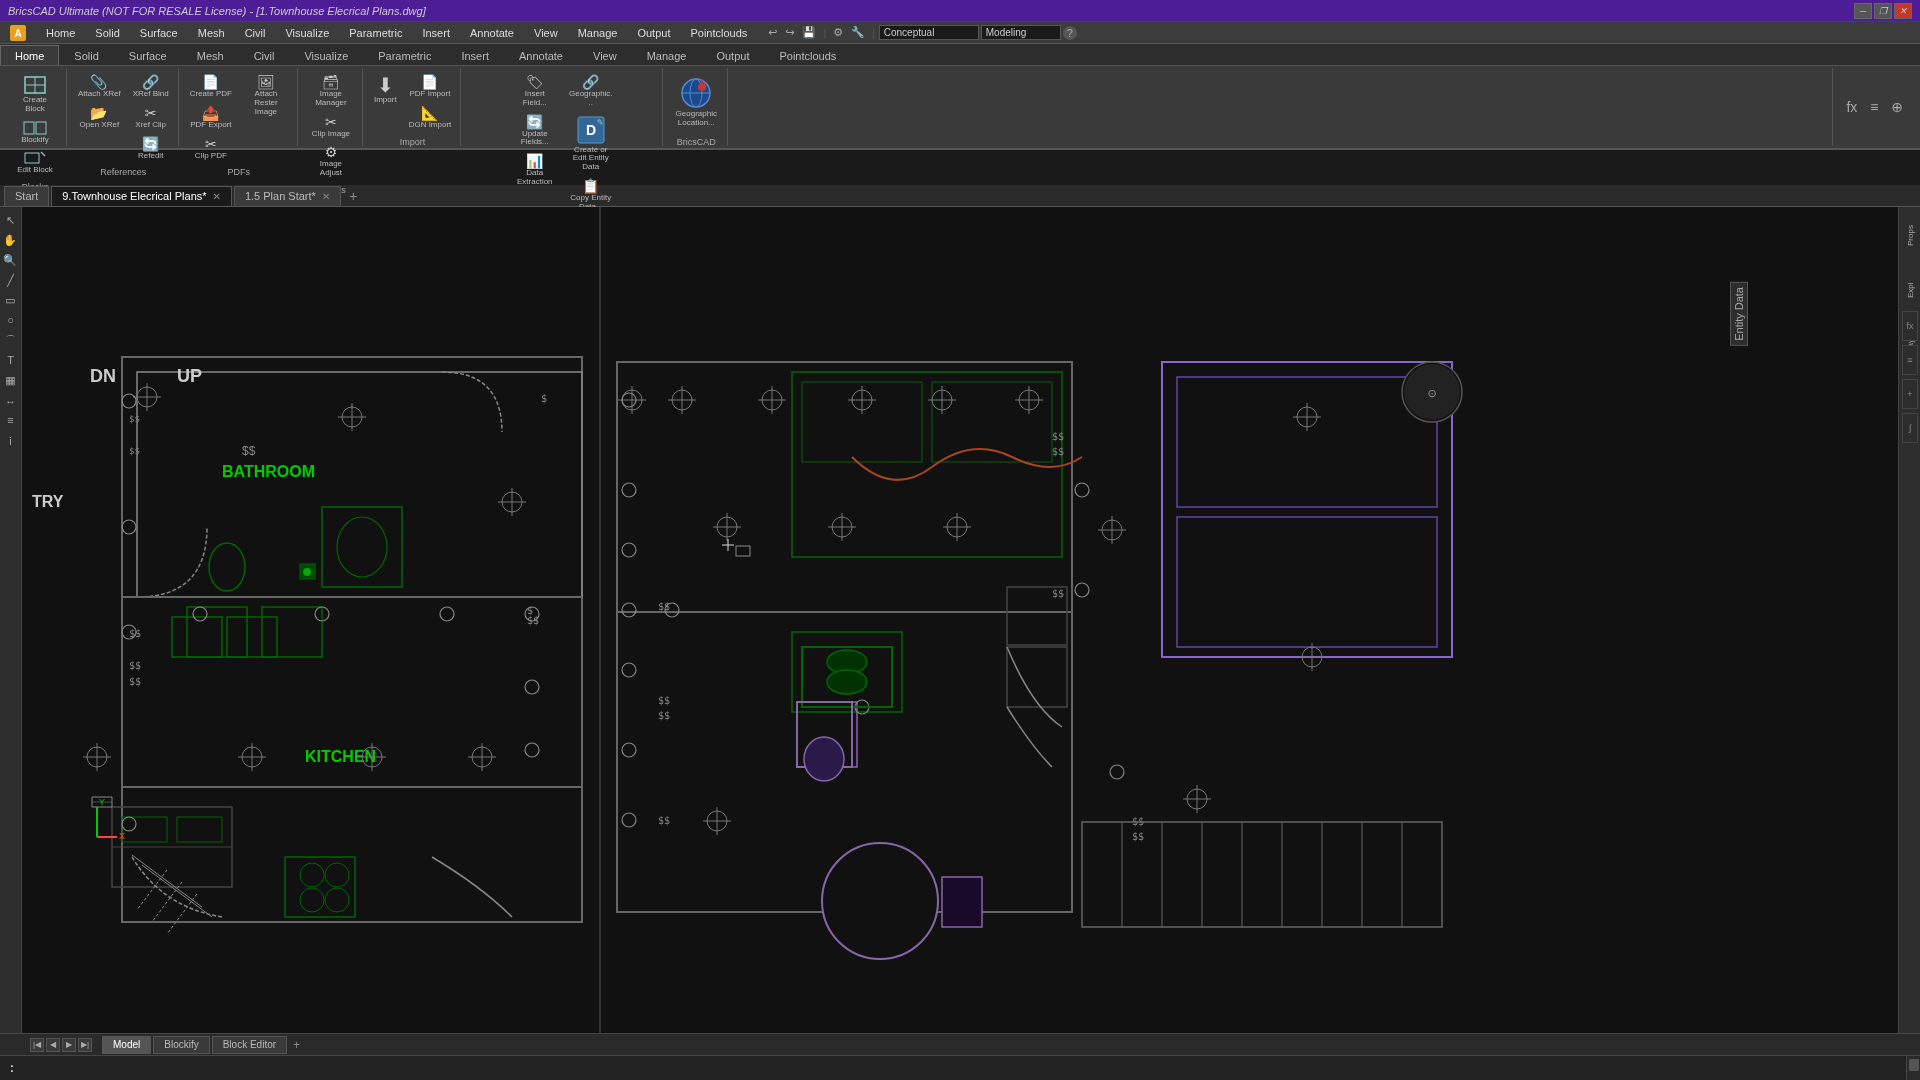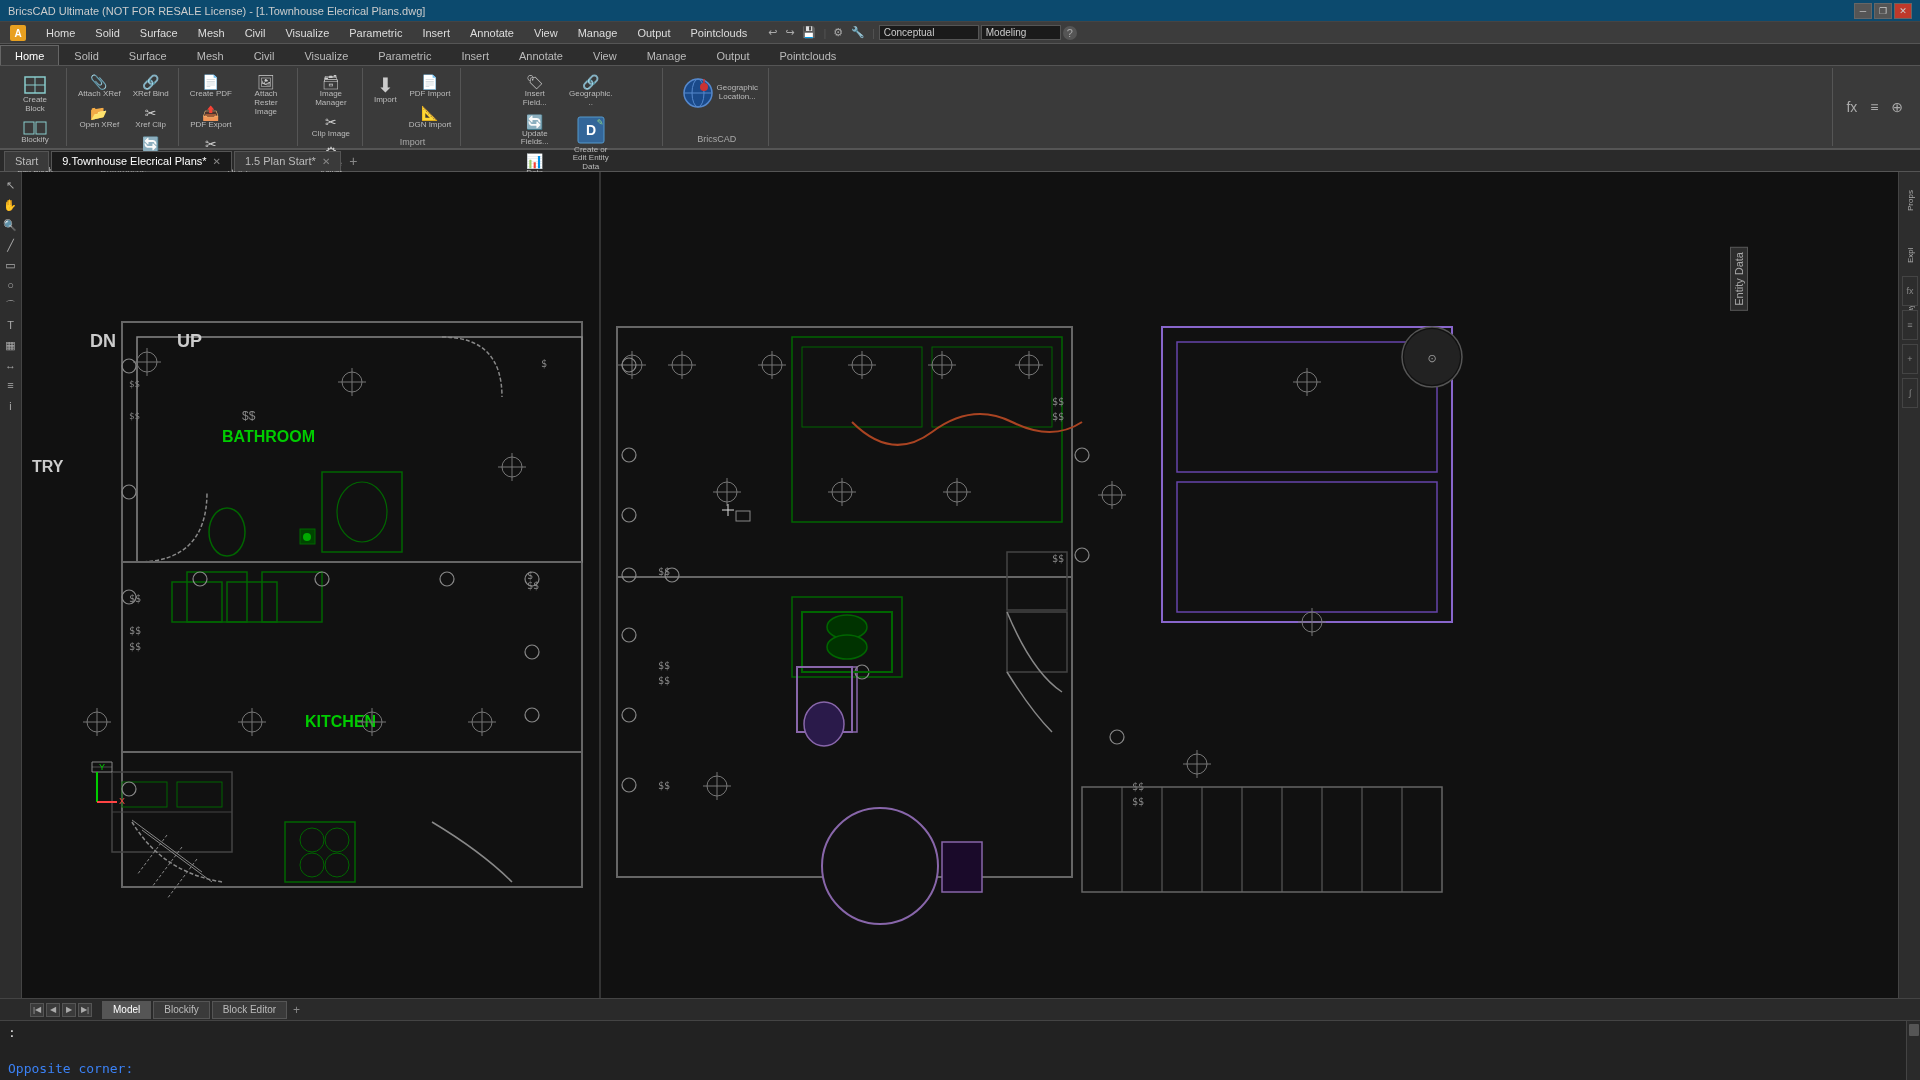--- a/index.html
+++ b/index.html
@@ -1,26 +1,27 @@
 <!DOCTYPE html>
 <html><head>
   <meta charset="utf-8">
   <style>
     * { margin: 0; padding: 0; box-sizing: border-box; }
     body { width: 1920px; height: 1080px; overflow: hidden; background: #1a1a1a; font-family: 'Segoe UI', Arial, sans-serif; font-size: 11px; color: #ccc; }
 
     
     #titlebar {
       height: 22px;
-      background: #0c4a6e;
+      background: #4c1d95;
       display: flex;
       align-items: center;
       justify-content: space-between;
       padding: 0 8px;
       border-bottom: 1px solid #444;
+      font-style: italic;
     }
     #titlebar-controls { display: flex; gap: 2px; }
     .title-btn { width: 18px; height: 16px; background: #555; border: 1px solid #666; cursor: pointer; display: flex; align-items: center; justify-content: center; font-size: 9px; color: #ccc; }
     .title-btn.close { background: #c0392b; }
 
     
     #menubar {
       height: 22px;
       background: #3c3c3c;
       display: flex;
@@ -98,30 +99,31 @@
       border: 1px solid transparent;
       border-radius: 2px;
       min-width: 32px;
       font-size: 9px;
       color: #ccc;
       text-align: center;
       gap: 1px;
     }
     .ribbon-btn-icon { font-size: 16px; line-height: 1; }
     .ribbon-btn-label { font-size: 8px; color: #bbb; line-height: 1.1; max-width: 44px; word-break: break-word; }
-    .ribbon-btn-large { flex-direction: row; padding: 4px; margin-left: 8px; }
+    .ribbon-btn-large { flex-direction: column; padding: 4px; }
 
     
     #doc-tabs {
       height: 22px;
       background: #2a2a2a;
       display: flex;
       align-items: center;
       border-bottom: 1px solid #555;
       padding-left: 4px;
+      margin-top: 35px;
     }
     .doc-tab {
       height: 20px;
       padding: 0 10px;
       background: #3a3a3a;
       border: 1px solid #555;
       border-bottom: none;
       color: #bbb;
       font-size: 11px;
       display: flex;

